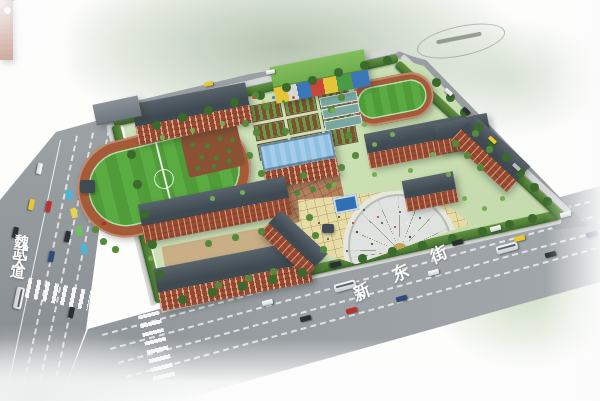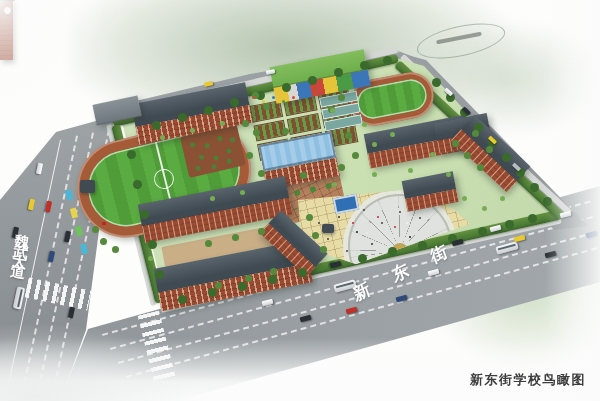--- a/index.html
+++ b/index.html
@@ -316,14 +316,13 @@
   </div>
 
   <div class="lbl lbl-left">魏武大道</div>
   <div class="lbl lbl-bottom">新东街</div>
 
   <div class="abs mist-bottom"></div>
   <div class="abs mist-bl"></div>
   <div class="abs mist-tl"></div>
   <div class="abs mist-right"></div>
 
-  <div class="caption">新东街学校鸟瞰图</div>
 </div>
 
 </body></html>

